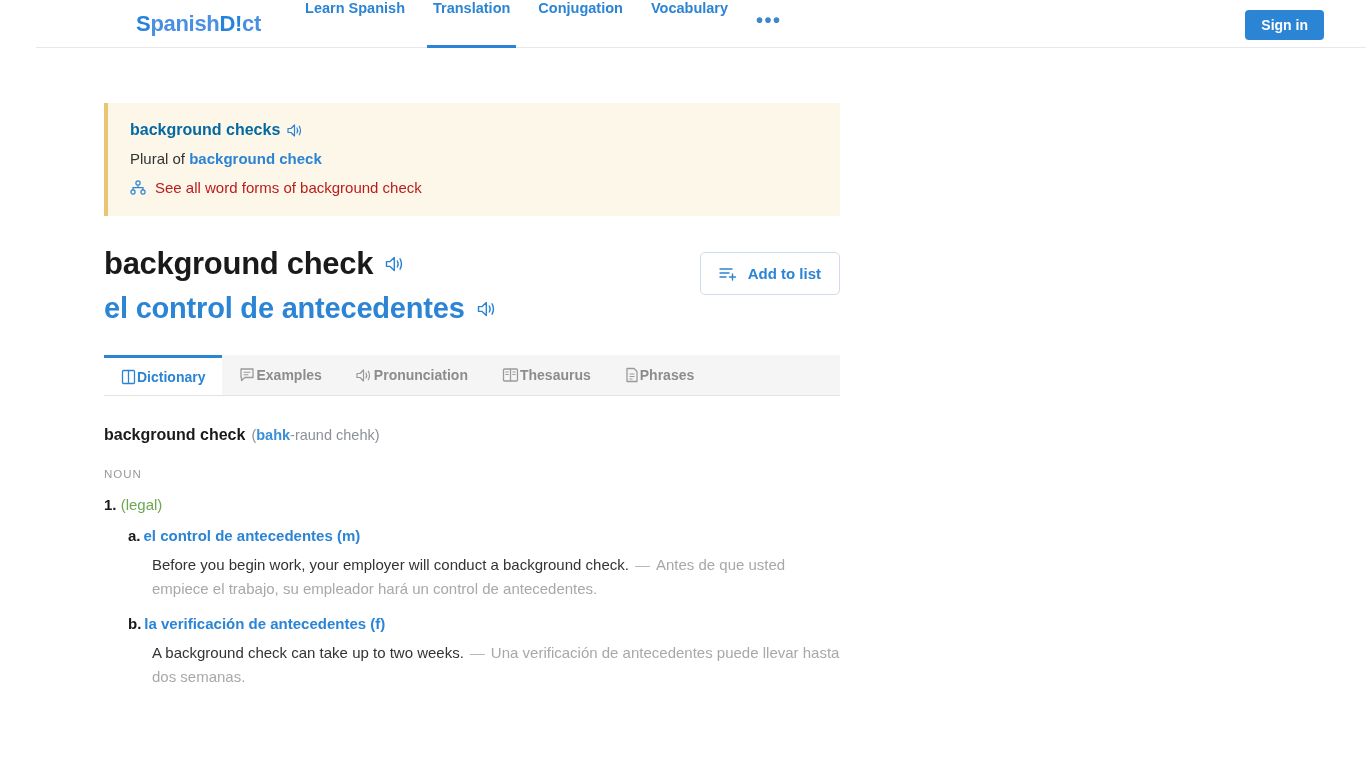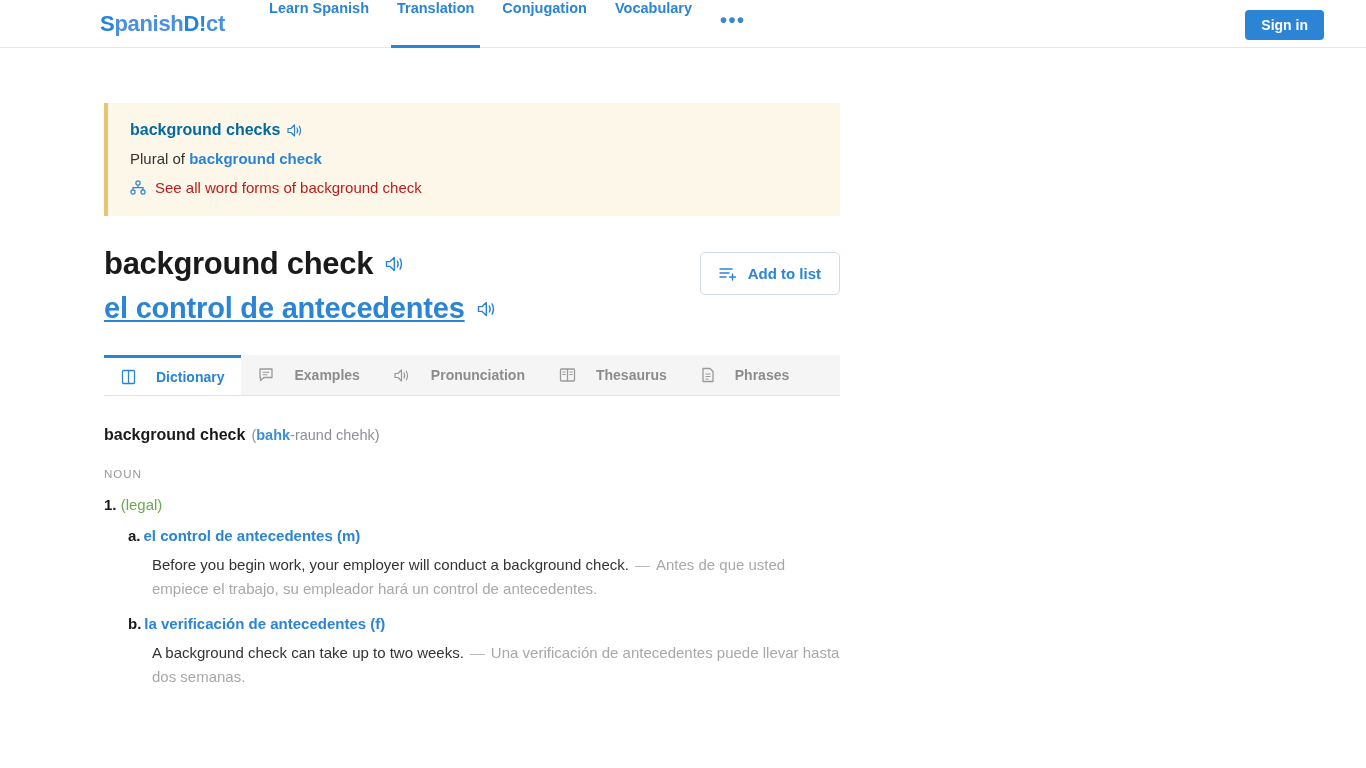--- a/index.html
+++ b/index.html
@@ -14,20 +14,21 @@
 
   
   .header {
     position: relative;
     height: 48px;
     background: #ffffff;
     border-bottom: 1px solid #e8e8e8;
     display: flex;
     align-items: center;
     padding: 0 24px 0 100px;
+    margin-left: 36px;
   }
   .logo {
     font-size: 22px;
     font-weight: bold;
     letter-spacing: -0.3px;
     color: #4a90e2;
     white-space: nowrap;
     cursor: pointer;
     user-select: none;
   }
@@ -185,21 +186,20 @@
   }
   .headword-es {
     margin-top: 10px;
     font-size: 29px;
     font-weight: bold;
     color: #2b84d4;
     display: flex;
     align-items: center;
     gap: 12px;
     letter-spacing: -0.2px;
-    text-decoration: underline;
   }
   .add-to-list {
     position: absolute;
     right: 0; top: 6px;
     border: 1px solid #cfdce8;
     background: #ffffff;
     border-radius: 5px;
     color: #2b84d4;
     font-size: 15px;
     font-weight: bold;
@@ -215,21 +215,21 @@
   .tabs {
     margin-top: 27px;
     display: flex;
     background: #f5f5f5;
     border-bottom: 1px solid #e3e3e3;
     height: 41px;
   }
   .tab {
     display: flex;
     align-items: center;
-    gap: 20px;
+    gap: 1px;
     padding: 0 17px;
     font-size: 14px;
     font-weight: bold;
     color: #8c8c8c;
     cursor: pointer;
     background: #f5f5f5;
     position: relative;
     white-space: nowrap;
   }
   .tab.active {

